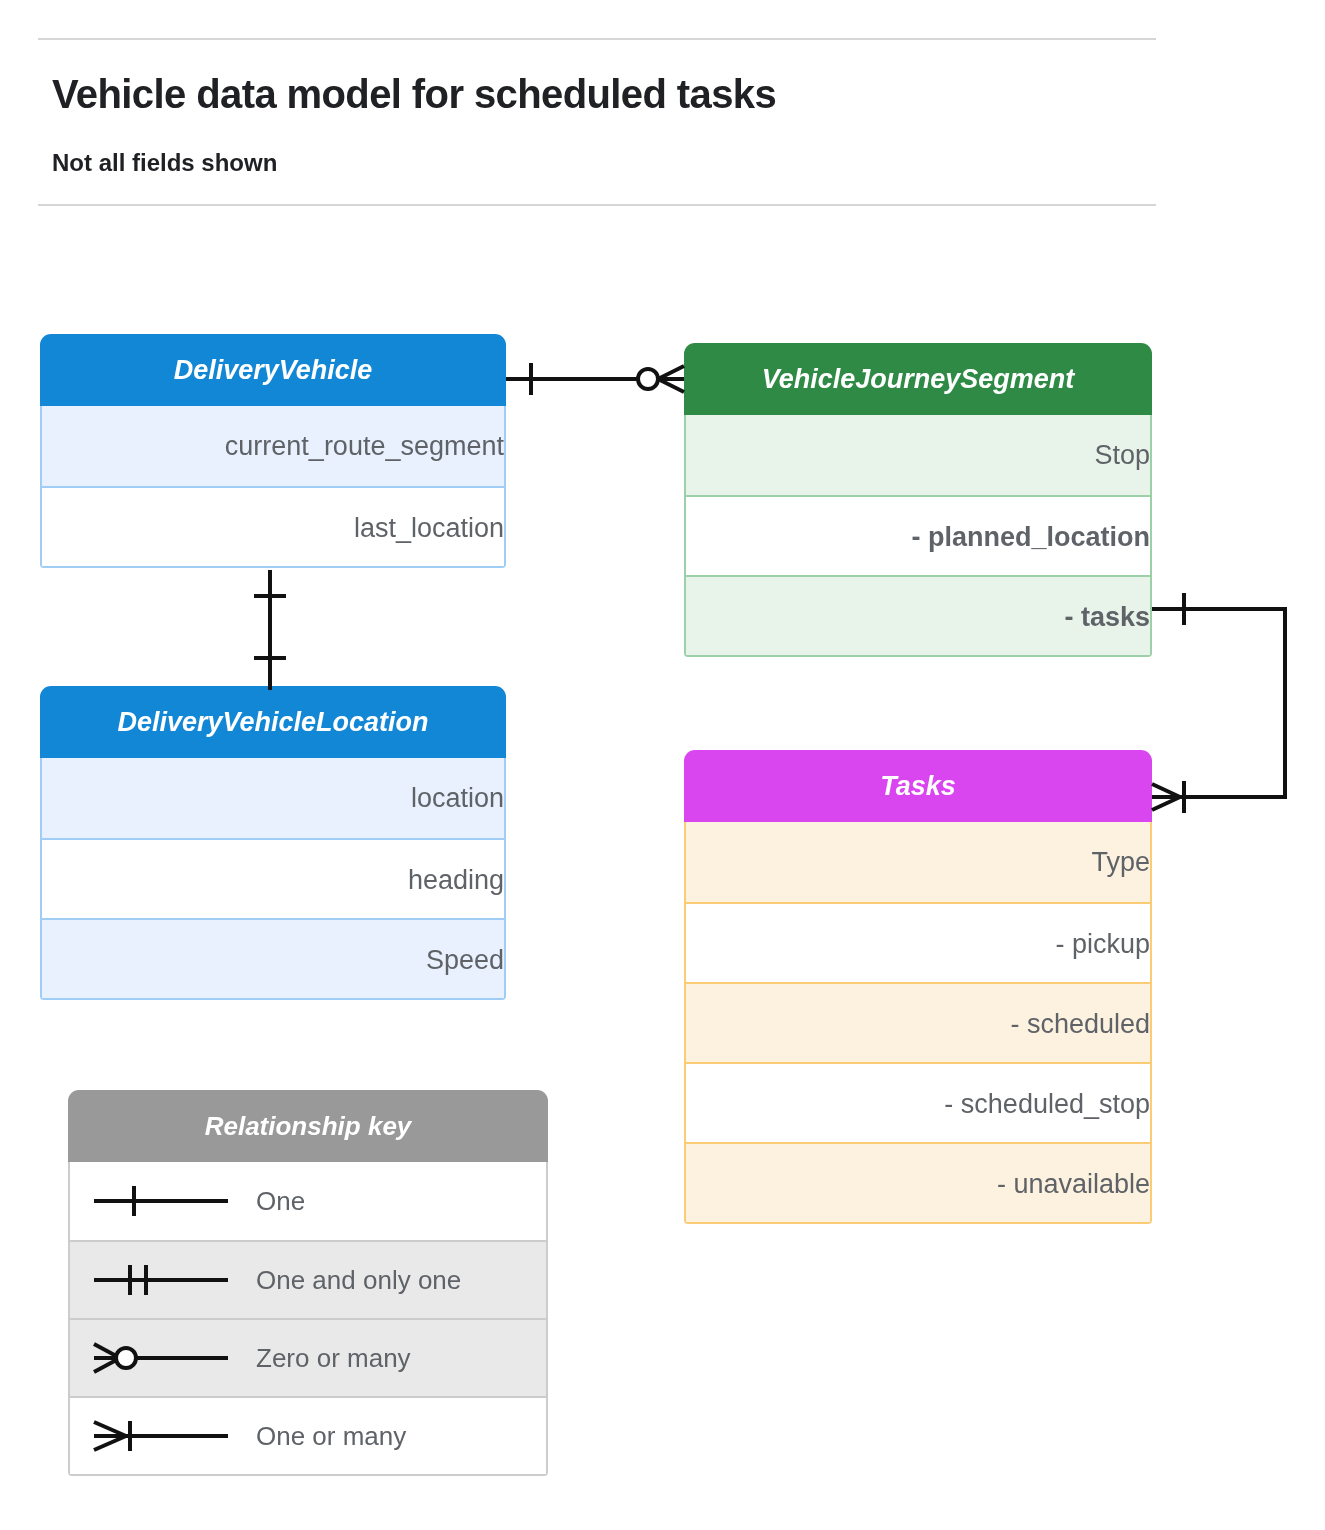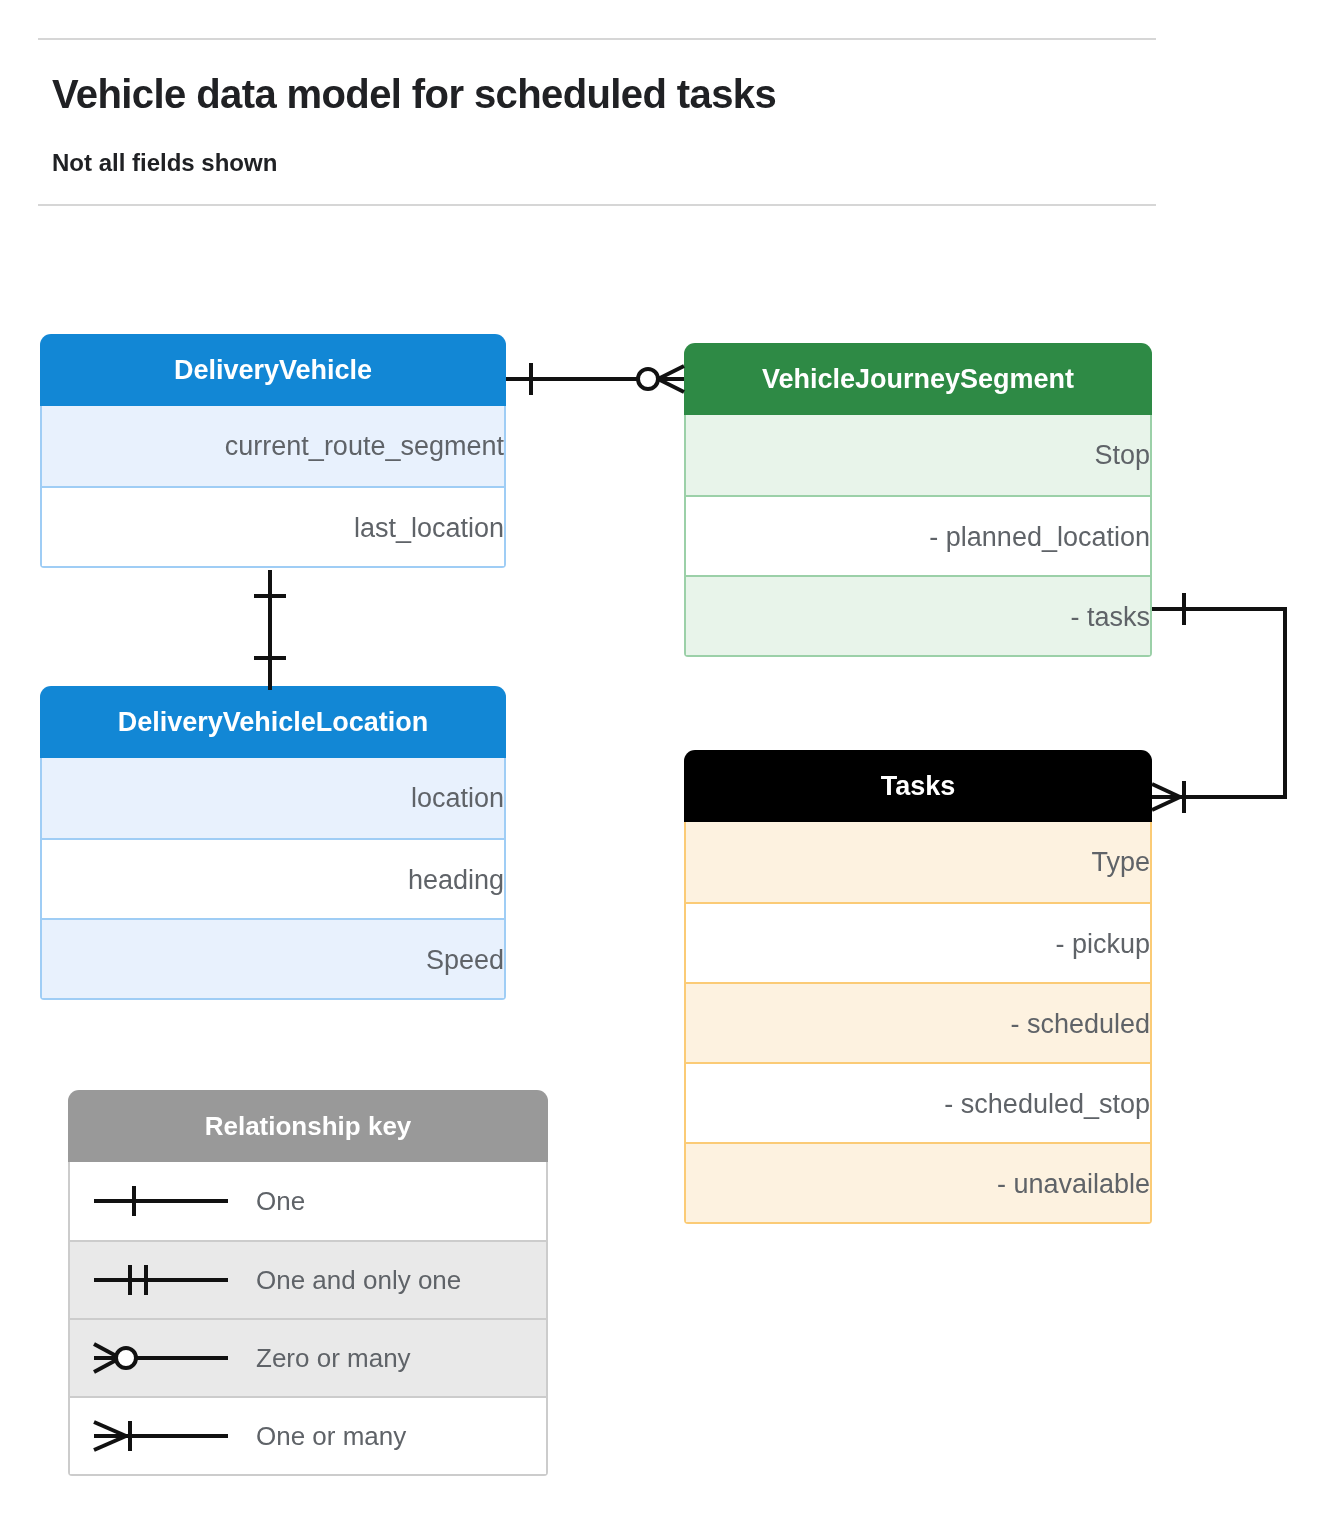--- a/index.html
+++ b/index.html
@@ -55,20 +55,21 @@
   .entity-header {
     height: 72px;
     line-height: 72px;
     text-align: center;
     color: #ffffff;
     font-size: 27px;
     font-weight: bold;
     border-radius: 11px 11px 0 0;
     white-space: nowrap;
     overflow: hidden;
+    font-style: italic;
   }
   .entity-rows {
     border-style: solid;
     border-width: 0 2px 2px 2px;
     border-radius: 0 0 4px 4px;
   }
   .entity-row {
     height: 80px;
     line-height: 80px;
     padding-left: 26px;
@@ -83,26 +84,26 @@
   
   .theme-blue .entity-header { background: #1287d5; }
   .theme-blue .entity-rows   { border-color: #9fcdf5; }
   .theme-blue .entity-row + .entity-row { border-top-color: #9fcdf5; }
   .theme-blue .row-alt { background: #e8f1fd; }
   .theme-blue .row-plain { background: #ffffff; }
 
   
   .theme-green .entity-header { background: #2e8a45; }
   .theme-green .entity-rows   { border-color: #9bd0a8; }
-  .theme-green .entity-row + .entity-row { border-top-color: #9bd0a8; }
+  .theme-green .entity-row + .entity-row { border-top-color: #9bd0a8; font-weight: bold; }
   .theme-green .row-alt { background: #e8f4ea; }
   .theme-green .row-plain { background: #ffffff; }
 
   
-  .theme-orange .entity-header { background: #000000; }
+  .theme-orange .entity-header { background: #d946ef; }
   .theme-orange .entity-rows   { border-color: #fbcb76; }
   .theme-orange .entity-row + .entity-row { border-top-color: #fbcb76; }
   .theme-orange .row-alt { background: #fdf2e0; }
   .theme-orange .row-plain { background: #ffffff; }
 
   
   .theme-gray .entity-header { background: #999999; }
   .theme-gray .entity-rows   { border-color: #cccccc; }
   .theme-gray .row-alt { background: #e9e9e9; }
   .theme-gray .row-plain { background: #ffffff; }

